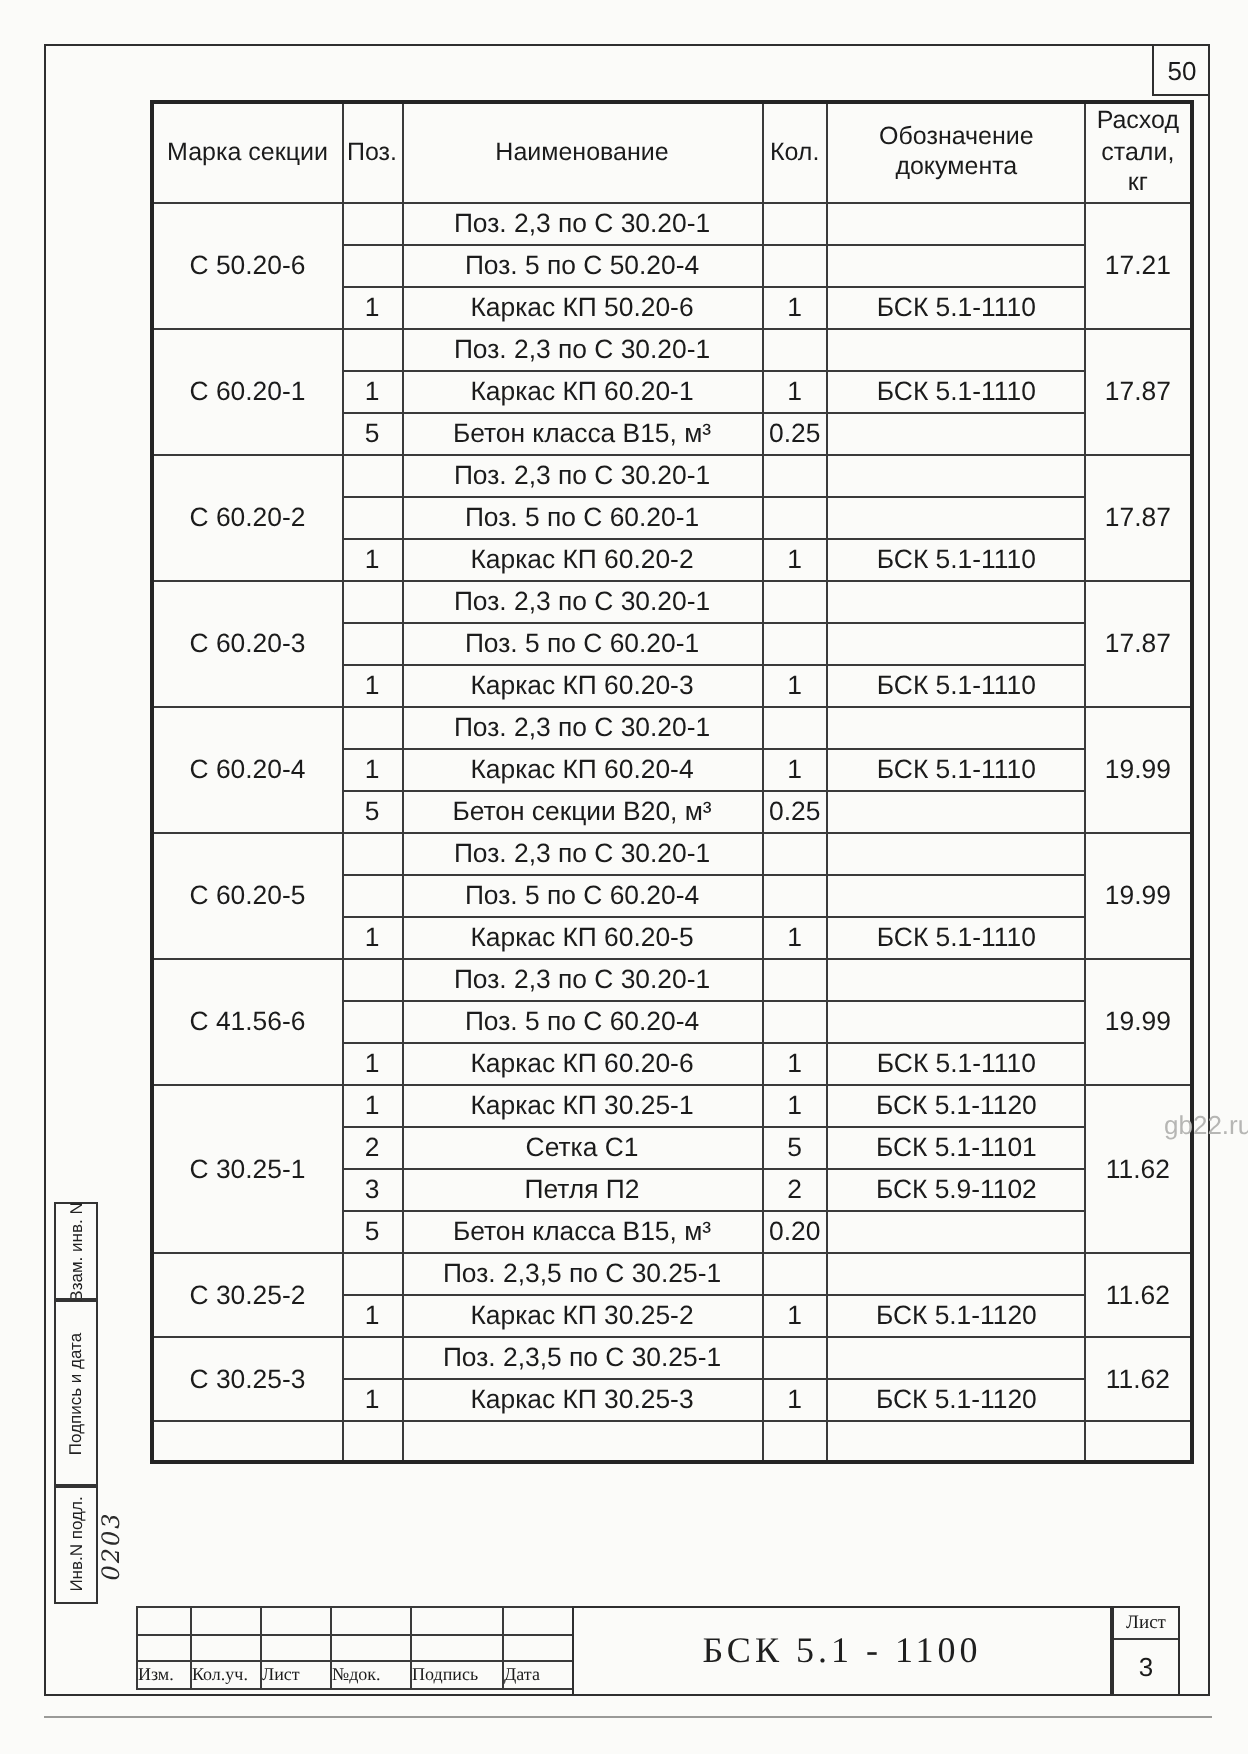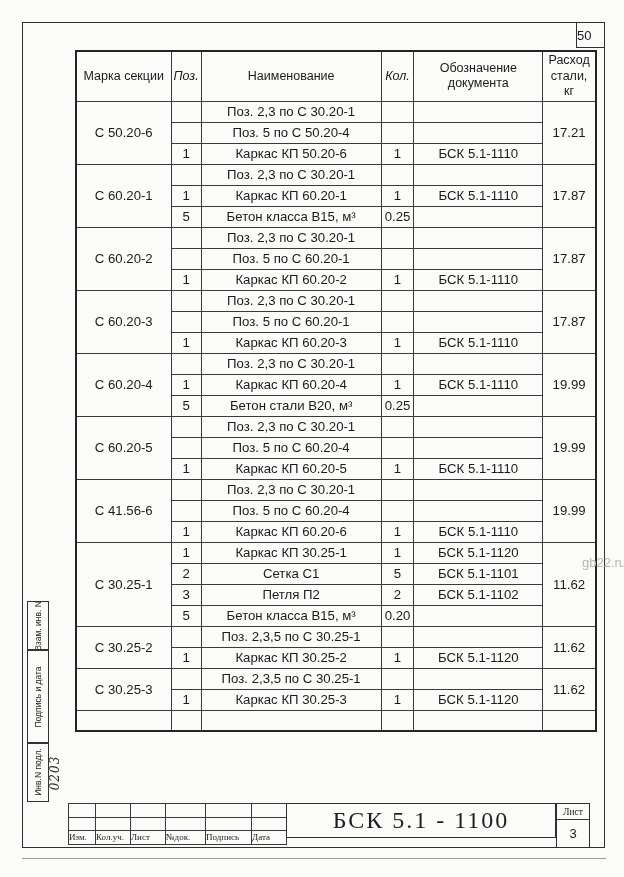--- a/index.html
+++ b/index.html
@@ -5,31 +5,31 @@
   html,body{margin:0;padding:0;}
   body{background:#e8e8e6;}
   .page{position:relative;width:624px;height:877px;background:#fbfbf9;overflow:hidden;
         font-family:"Liberation Sans","DejaVu Sans",sans-serif;color:#1b1b1b;}
   
   .frame{position:absolute;left:22px;top:22px;width:583px;height:826px;
          border:1.6px solid #2f2f2f;box-sizing:border-box;}
   
   .pagenum{position:absolute;left:576px;top:23px;width:29px;height:25px;
            border-left:1.4px solid #2f2f2f;border-bottom:1.4px solid #2f2f2f;
-           box-sizing:border-box;display:flex;align-items:center;justify-content:flex-start;
+           box-sizing:border-box;display:flex;align-items:center;justify-content:center;
            font-size:13px;}
   
   table.spec{position:absolute;left:75px;top:50px;border-collapse:collapse;
              table-layout:fixed;border:2px solid #242424;}
   table.spec th,table.spec td{border:1.3px solid #3a3a3a;box-sizing:border-box;
              overflow:hidden;white-space:nowrap;}
   table.spec th{font-weight:normal;font-size:12.5px;padding:1px 2px;height:43px;
              text-align:center;white-space:normal;line-height:1.25;}
   th.h-steel{font-size:11.5px;padding:1px 0;}
-  th.h-pos,th.h-qty{font-size:12.3px;padding:1px 0;font-style:italic;}
+  th.h-pos,th.h-qty{font-size:12.3px;padding:1px 0;}
   table.spec td{height:21px;font-size:13.2px;padding:0 3px;text-align:center;}
   td.c-name{text-align:left;padding-left:7px;}
   td.c-pos,td.c-qty{font-size:12.6px;padding:0 1px;}
   td.c-mark,td.c-steel{font-size:13.2px;}
   
   .vbox{position:absolute;left:27px;width:22px;border:1.4px solid #333;box-sizing:border-box;
         display:flex;align-items:center;justify-content:center;background:transparent;}
   .vbox .vlabel{transform:rotate(-90deg);white-space:nowrap;font-size:8.5px;color:#222;}
   .vb1{top:601px;height:50px;}
   .vb2{top:649px;height:95px;}
@@ -38,24 +38,24 @@
           display:flex;align-items:center;justify-content:center;}
   .invnum span{transform:rotate(-90deg);white-space:nowrap;
           font-family:"DejaVu Serif","Liberation Serif",serif;font-style:italic;
           font-size:12px;letter-spacing:1px;color:#2a2a2a;}
   
   table.tb-small{position:absolute;left:68px;top:803px;border-collapse:collapse;
           table-layout:fixed;border:1.6px solid #2f2f2f;}
   table.tb-small td{border:1.2px solid #3a3a3a;height:13.6px;box-sizing:border-box;
           font-family:"Liberation Serif","DejaVu Serif",serif;font-size:9px;
           padding:0;overflow:hidden;white-space:nowrap;}
-  .tb-center{position:absolute;left:286px;top:803px;width:270px;height:35px;
+  .tb-center{position:absolute;left:286px;top:803px;width:270px;height:45px;
           border:1.6px solid #2f2f2f;box-sizing:border-box;display:flex;
           align-items:center;justify-content:center;
-          font-family:"Liberation Serif","DejaVu Serif",serif;font-size:24px;
+          font-family:"Liberation Serif","DejaVu Serif",serif;font-size:18px;
           letter-spacing:2px;color:#1f1f1f;}
   .tb-right{position:absolute;left:556px;top:803px;width:34px;height:45px;
           border:1.6px solid #2f2f2f;box-sizing:border-box;}
   .tb-right .lab{height:16px;border-bottom:1.2px solid #3a3a3a;box-sizing:border-box;
           display:flex;align-items:center;justify-content:center;
           font-family:"Liberation Serif","DejaVu Serif",serif;font-size:9.5px;}
   .tb-right .num{height:27px;display:flex;align-items:center;justify-content:center;
           font-size:13px;}
   .watermark{position:absolute;left:582px;top:555px;font-size:13px;color:#b6b6b4;}
   .edgeline{position:absolute;left:22px;top:858px;width:584px;height:0;
@@ -180,21 +180,21 @@
           <td class="c-steel" rowspan="3">19.99</td>
         </tr>
         <tr>
           <td class="c-pos">1</td>
           <td class="c-name">Каркас КП 60.20-4</td>
           <td class="c-qty">1</td>
           <td class="c-doc">БСК 5.1-1110</td>
         </tr>
         <tr>
           <td class="c-pos">5</td>
-          <td class="c-name">Бетон стали В20, м³</td>
+          <td class="c-name">Бетон секции В20, м³</td>
           <td class="c-qty">0.25</td>
           <td class="c-doc"></td>
         </tr>
         <tr>
           <td class="c-mark" rowspan="3">С 60.20-5</td>
           <td class="c-pos"></td>
           <td class="c-name">Поз. 2,3 по С 30.20-1</td>
           <td class="c-qty"></td>
           <td class="c-doc"></td>
           <td class="c-steel" rowspan="3">19.99</td>
@@ -242,21 +242,21 @@
         <tr>
           <td class="c-pos">2</td>
           <td class="c-name">Сетка С1</td>
           <td class="c-qty">5</td>
           <td class="c-doc">БСК 5.1-1101</td>
         </tr>
         <tr>
           <td class="c-pos">3</td>
           <td class="c-name">Петля П2</td>
           <td class="c-qty">2</td>
-          <td class="c-doc">БСК 5.1-1102</td>
+          <td class="c-doc">БСК 5.9-1102</td>
         </tr>
         <tr>
           <td class="c-pos">5</td>
           <td class="c-name">Бетон класса В15, м³</td>
           <td class="c-qty">0.20</td>
           <td class="c-doc"></td>
         </tr>
         <tr>
           <td class="c-mark" rowspan="2">С 30.25-2</td>
           <td class="c-pos"></td>

